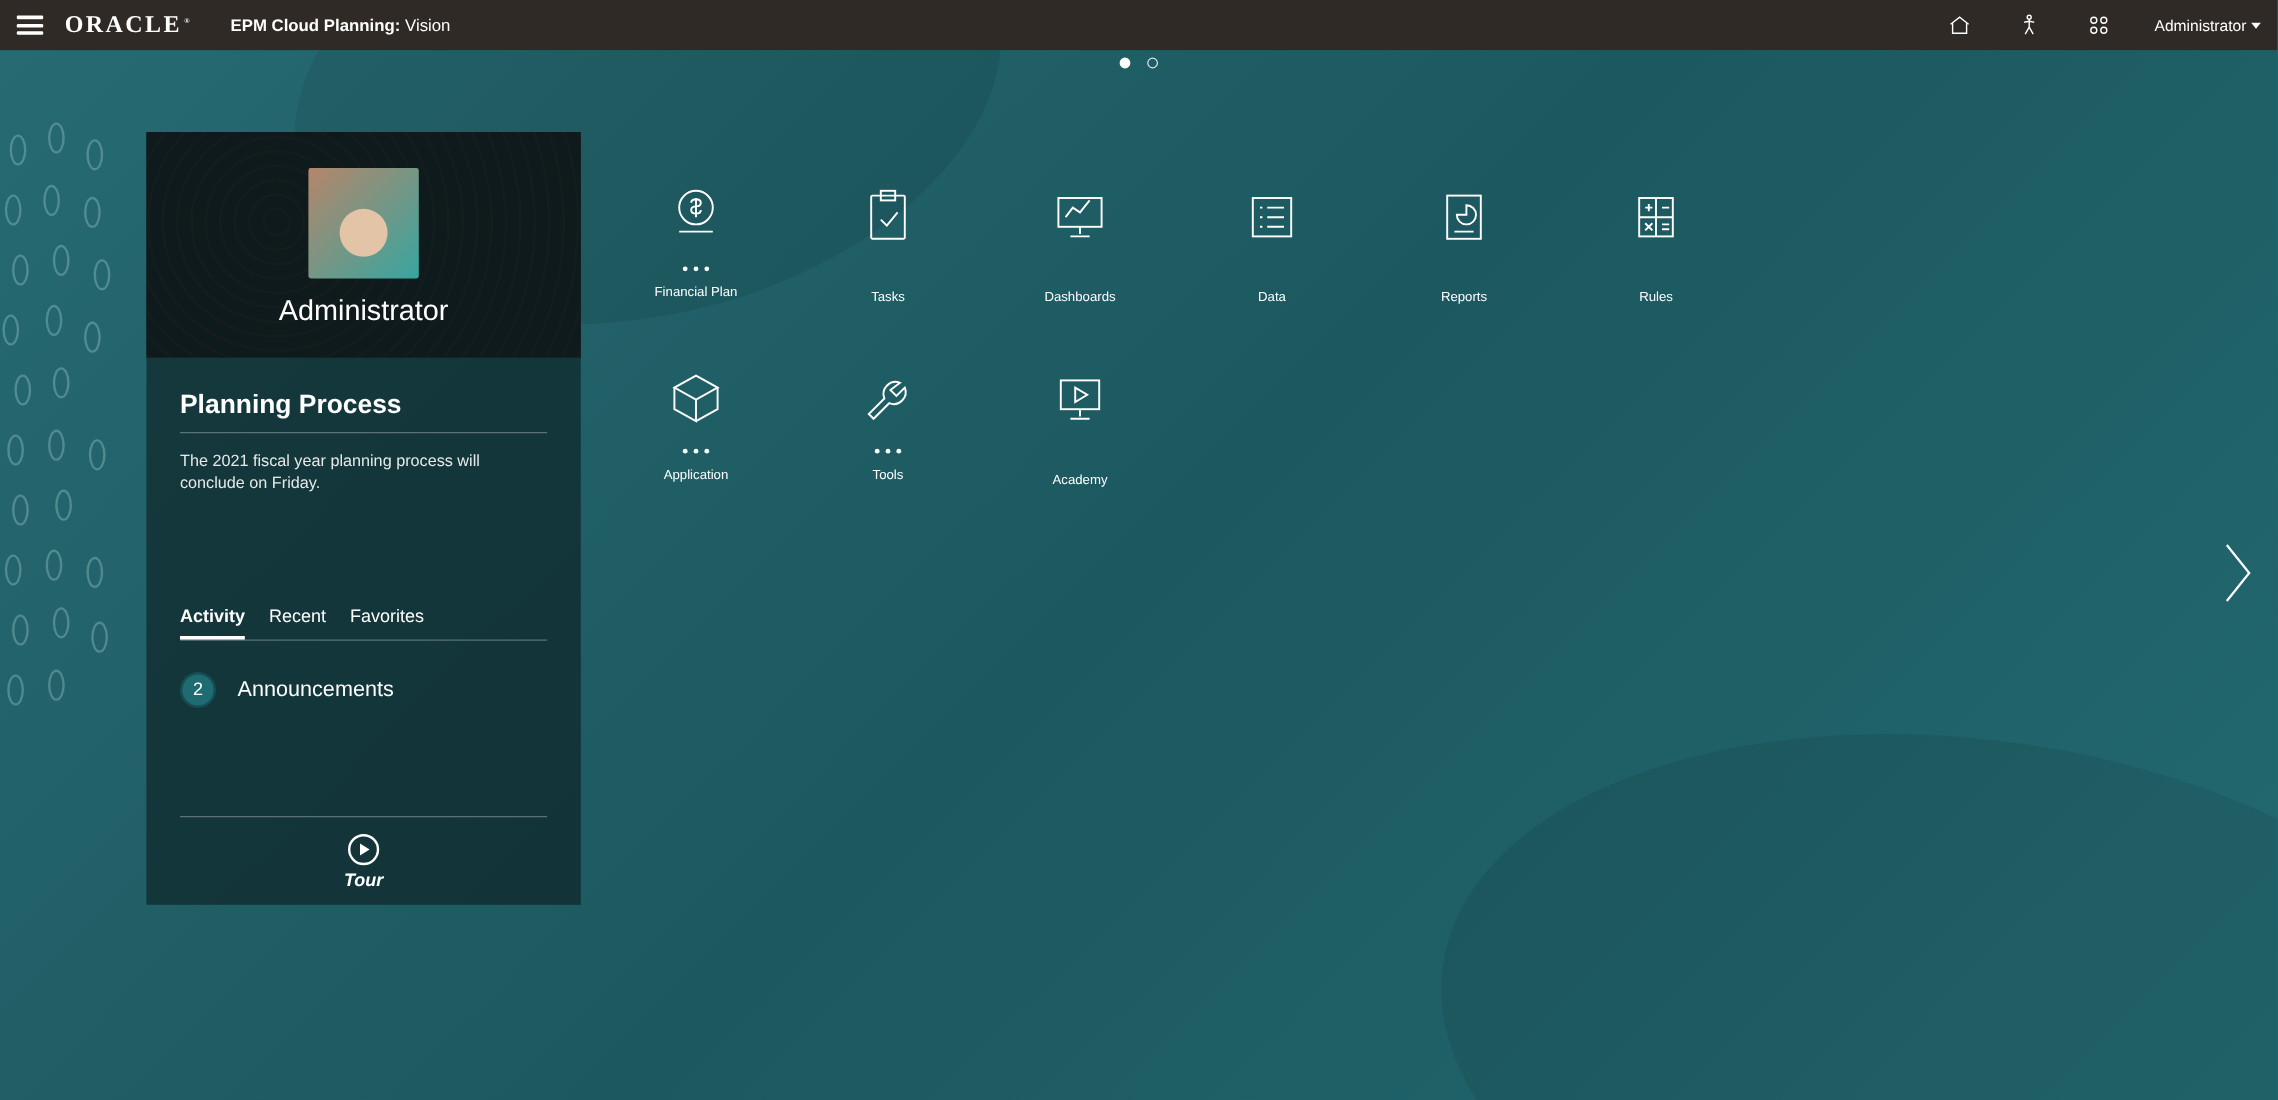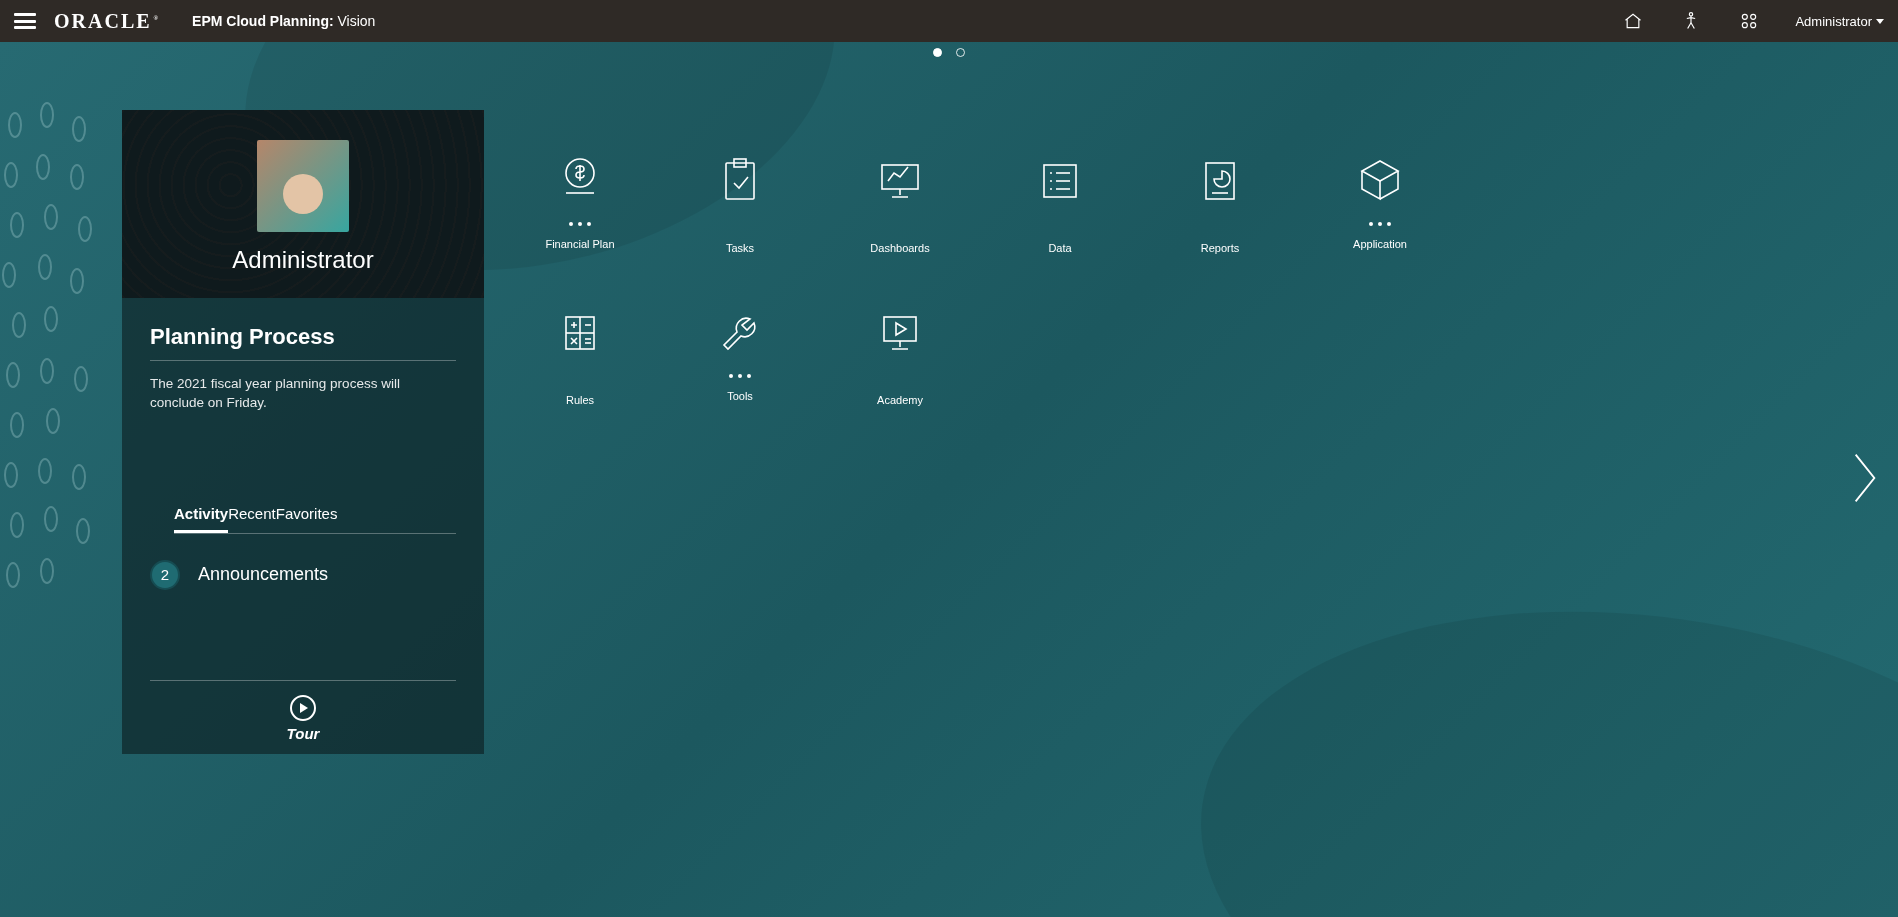--- a/index.html
+++ b/index.html
@@ -65,21 +65,21 @@
     opacity:.5;
   }
   .avatar { width:92px; height:92px; margin:0 auto 14px; background:linear-gradient(135deg,#b5866a,#37a6a0); border-radius:2px; position:relative; z-index:2; display:flex; align-items:flex-end; justify-content:center; overflow:hidden;}
   .avatar .head{width:40px;height:40px;background:#e3c4a6;border-radius:50%;margin-bottom:18px;}
   .username { font-size:24px; font-weight:400; position:relative; z-index:2;}
 
   .sc-body { padding: 26px 28px 20px; }
   .announce-h { font-size:22px; font-weight:700; padding-bottom:10px; border-bottom:1px solid rgba(255,255,255,.3); margin-bottom:14px;}
   .announce-p { font-size:13.5px; line-height:1.4; color:#e6e9ea; margin-bottom:92px;}
 
-  .tabs { display:flex; border-bottom:1px solid rgba(255,255,255,.3); font-size:15px;margin-left:24px;}
+  .tabs { display:flex; gap:20px; border-bottom:1px solid rgba(255,255,255,.3); font-size:15px;}
   .tabs span { padding-bottom:8px; cursor:pointer;}
   .tabs span.active { font-weight:700; border-bottom:3px solid #fff;}
 
   .activity-row { display:flex; align-items:center; gap:18px; margin-top:26px; margin-bottom: 70px;}
   .badge { width:30px; height:30px; border-radius:50%; background:#1f6b72; display:flex; align-items:center; justify-content:center; font-size:15px; border:2px solid #164c52;}
   .activity-label { font-size:18px;}
 
   .sc-footer { text-align:center; border-top:1px solid rgba(255,255,255,.3); margin:0 28px; padding-top:14px; cursor:pointer;}
   .play-icon { width:26px; height:26px; border:2px solid #fff; border-radius:50%; margin:0 auto 4px; display:flex; align-items:center; justify-content:center;}
   .play-icon::after{content:"";width:0;height:0;border-top:5px solid transparent;border-bottom:5px solid transparent;border-left:8px solid #fff;margin-left:2px;}
@@ -246,37 +246,37 @@
         <div class="nav-icon">
           <svg viewBox="0 0 56 56">
             <use href="#ic-piedoc"></use>
           </svg>
         </div>
         <div class="nav-label">Reports</div>
       </div>
       <div class="nav-card">
         <div class="nav-icon">
           <svg viewBox="0 0 56 56">
+            <use href="#ic-calc"></use>
+          </svg>
+        </div>
+        <div class="nav-label">Rules</div>
+      </div>
+      <div class="nav-card">
+        <div class="nav-icon">
+          <svg viewBox="0 0 56 56">
             <use href="#ic-cube"></use>
           </svg>
         </div>
         <div class="nav-dots">
           <i></i>
           <i></i>
           <i></i>
         </div>
         <div class="nav-label">Application</div>
-      </div>
-      <div class="nav-card">
-        <div class="nav-icon">
-          <svg viewBox="0 0 56 56">
-            <use href="#ic-calc"></use>
-          </svg>
-        </div>
-        <div class="nav-label">Rules</div>
       </div>
       <div class="nav-card">
         <div class="nav-icon">
           <svg viewBox="0 0 56 56">
             <use href="#ic-wrench"></use>
           </svg>
         </div>
         <div class="nav-dots">
           <i></i>
           <i></i>

